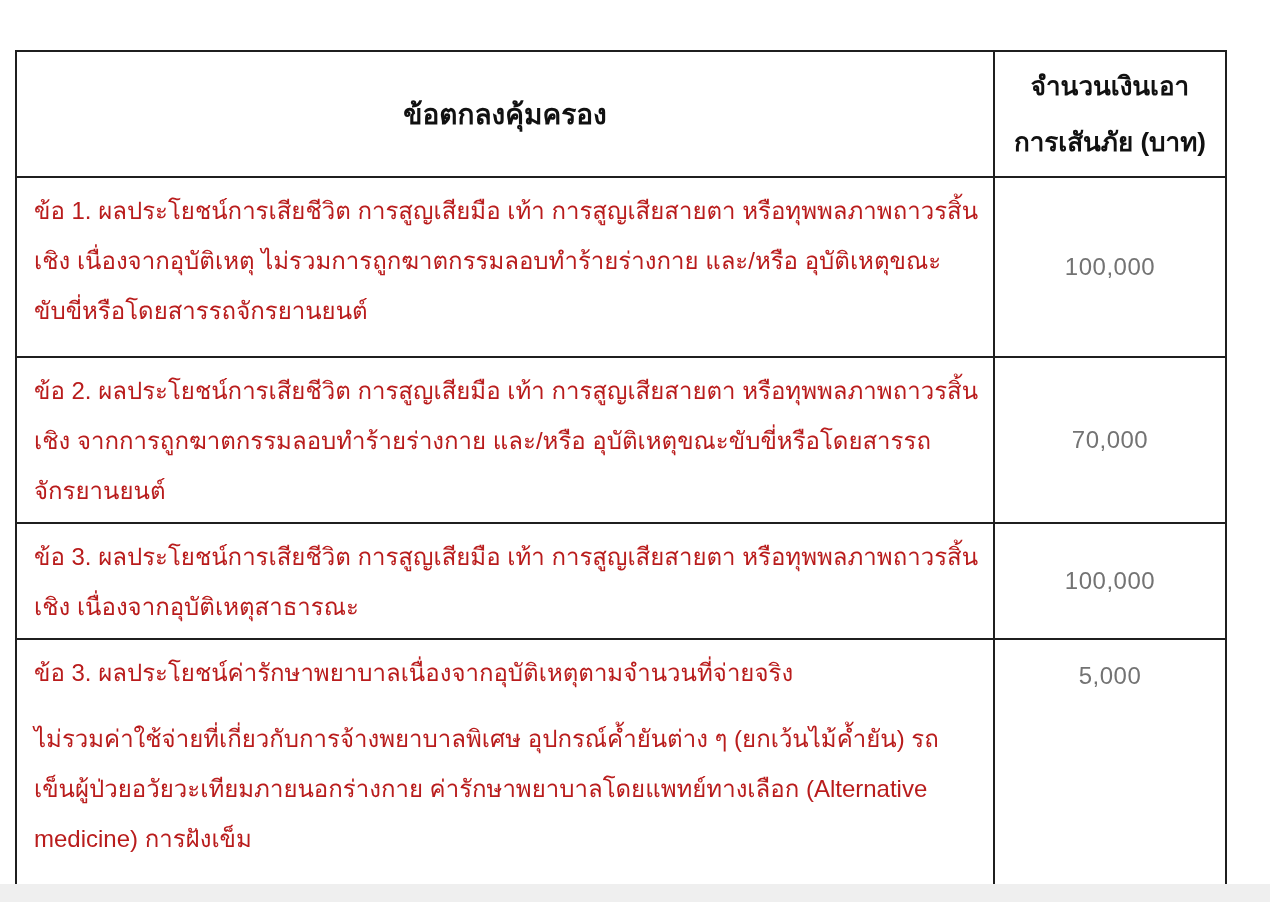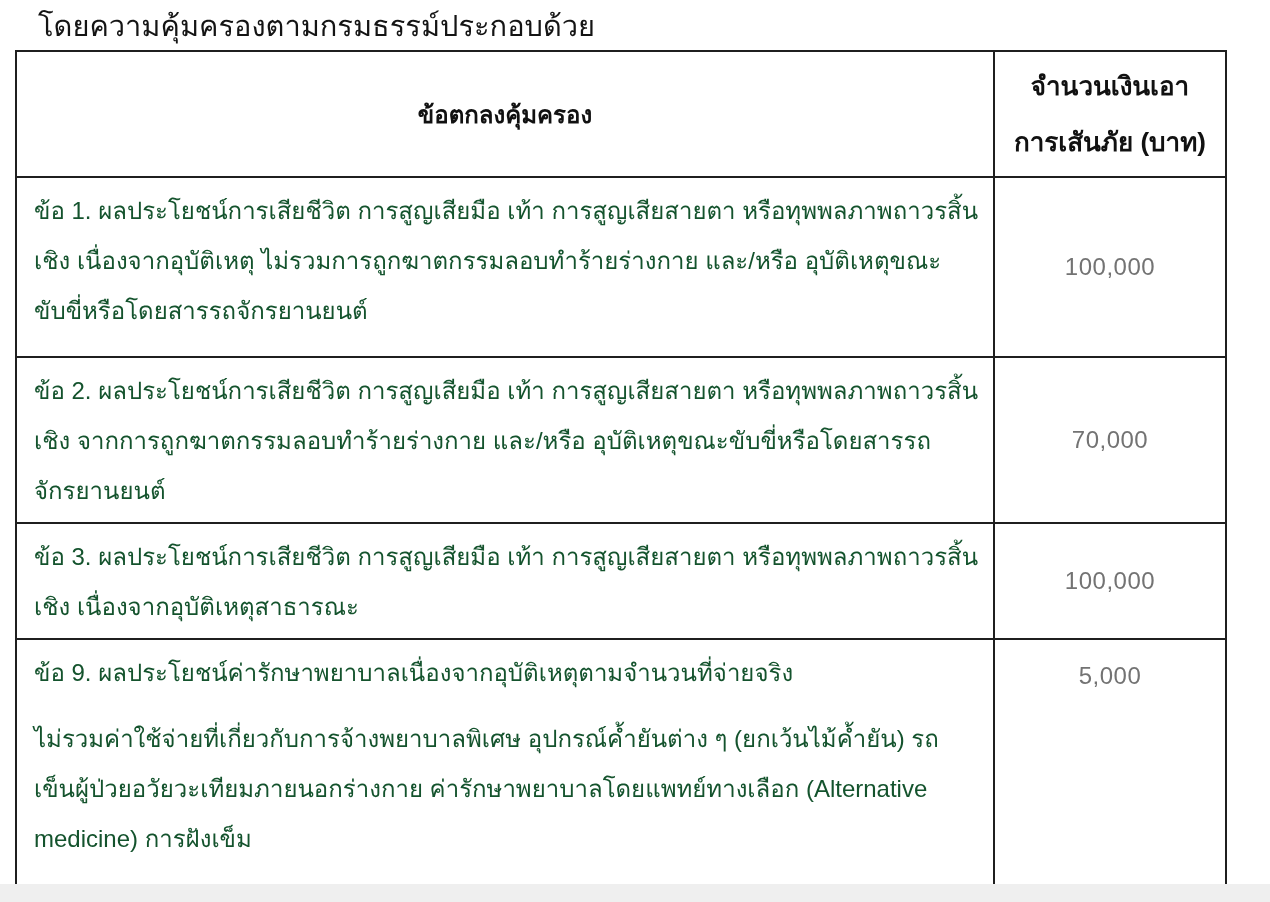--- a/index.html
+++ b/index.html
@@ -38,39 +38,39 @@
     box-sizing: border-box;
     font-weight: normal;
   }
   col.c-coverage { width: 978px; }
   col.c-amount  { width: 232px; }
 
   .hdr-row { height: 126px; }
   th.hdr-coverage {
     text-align: center;
     vertical-align: middle;
-    font-size: 24px;
+    font-size: 28px;
     font-weight: bold;
     color: #111;
   }
   th.hdr-amount {
     text-align: center;
     vertical-align: middle;
     font-size: 26px;
     font-weight: bold;
     color: #111;
     line-height: 56px;
     padding: 0 6px;
   }
   td.coverage-cell {
     vertical-align: top;
     padding: 8px 14px 6px 17px;
     font-size: 24px;
     line-height: 50px;
-    color: #14532d;
+    color: #b91c1c;
   }
   td.coverage-cell p { margin: 0; }
   td.coverage-cell p + p { margin-top: 16px; }
   td.amount-cell {
     text-align: center;
     vertical-align: middle;
     font-size: 24px;
     color: #737373;
     letter-spacing: 0.5px;
   }
@@ -89,21 +89,20 @@
     width: 1270px;
     height: 18px;
     background: #efefef;
   }
 </style>
 </head>
 <body>
 
 <div class="page">
 
-  <div class="doc-title">โดยความคุ้มครองตามกรมธรรม์ประกอบด้วย</div>
 
   <table class="coverage-table">
     <colgroup>
       <col class="c-coverage">
       <col class="c-amount">
     </colgroup>
     <tbody>
         <tr class="hdr-row">
       <th class="hdr-coverage">ข้อตกลงคุ้มครอง</th>
       <th class="hdr-amount">
@@ -122,21 +121,21 @@
       <td class="amount-cell">70,000</td>
     </tr>
 
     <tr class="row-3">
       <td class="coverage-cell">ข้อ 3. ผลประโยชน์การเสียชีวิต การสูญเสียมือ เท้า การสูญเสียสายตา หรือทุพพลภาพถาวรสิ้นเชิง เนื่องจากอุบัติเหตุสาธารณะ</td>
       <td class="amount-cell">100,000</td>
     </tr>
 
     <tr class="row-4">
       <td class="coverage-cell">
-        <p>ข้อ 9. ผลประโยชน์ค่ารักษาพยาบาลเนื่องจากอุบัติเหตุตามจำนวนที่จ่ายจริง</p>
+        <p>ข้อ 3. ผลประโยชน์ค่ารักษาพยาบาลเนื่องจากอุบัติเหตุตามจำนวนที่จ่ายจริง</p>
         <p>ไม่รวมค่าใช้จ่ายที่เกี่ยวกับการจ้างพยาบาลพิเศษ อุปกรณ์ค้ำยันต่าง ๆ (ยกเว้นไม้ค้ำยัน) รถเข็นผู้ป่วยอวัยวะเทียมภายนอกร่างกาย ค่ารักษาพยาบาลโดยแพทย์ทางเลือก (Alternative medicine) การฝังเข็ม</p>
       </td>
       <td class="amount-cell">5,000</td>
     </tr>
   </tbody>
     </table>
 
   <div class="bottom-strip"></div>
 
 </div>

